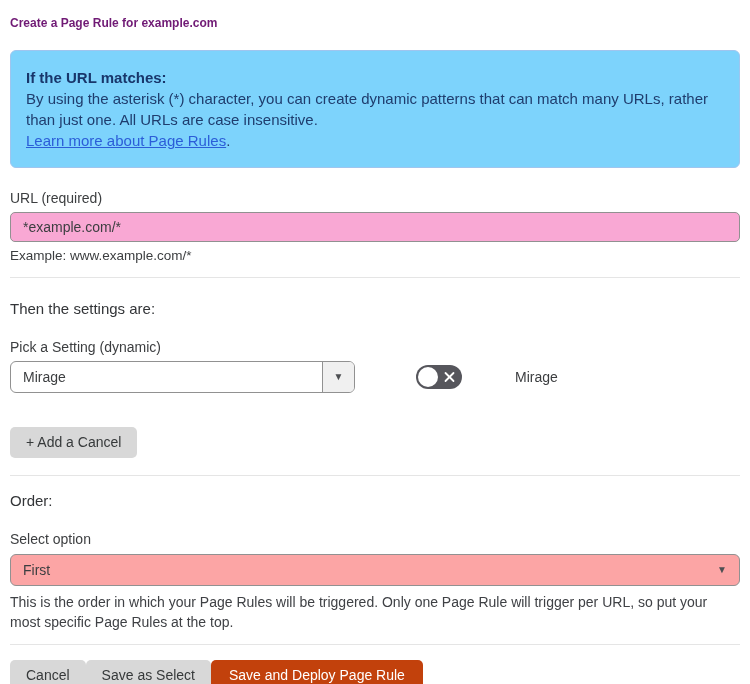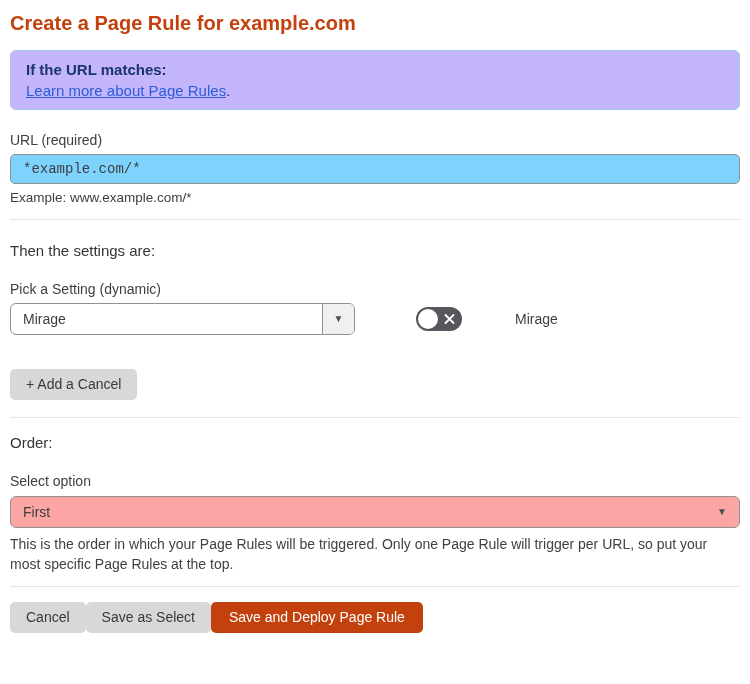--- a/index.html
+++ b/index.html
@@ -7,34 +7,34 @@
   body {
     width: 750px;
     font-family: "Liberation Sans", sans-serif;
     color: #36393a;
     -webkit-font-smoothing: antialiased;
   }
   .container { padding: 10px 10px 10px 10px; }
 
   
   .page-title {
-    font-size: 20px;
+    font-size: 12px;
     line-height: 23px;
     font-weight: 700;
-    color: #c2410c;
+    color: #701a75;
     margin-top: 2px;
   }
 
   
   .info-box {
     margin-top: 15px;
-    background: #c4b5fd;
+    background: #7dd3fc;
     border: 1px solid #9fc5ef;
     border-radius: 6px;
-    padding: 8px 15px;
+    padding: 16px 15px;
     font-size: 15px;
     line-height: 21px;
     color: #1f3d6e;
   }
   .info-heading { font-weight: 700; color: #18366b; }
   .info-link {
     color: #2b5dd8;
     text-decoration: underline;
     cursor: pointer;
   }
@@ -56,24 +56,24 @@
 
   
   .text-input {
     display: block;
     margin-top: 6px;
     width: 100%;
     height: 30px;
     border: 1px solid #919191;
     border-radius: 5px;
     padding: 10px 12px;
-    font-family: Liberation Mono, monospace;
-    font-size: 14px;
-    color: #3c3e40;
-    background: #7dd3fc;
+    font-family: Liberation Sans, sans-serif;
+    font-size: 14px;
+    color: #3c3e40;
+    background: #f9a8d4;
     outline: none;
   }
 
   
   .divider { height: 0; border: none; border-top: 1px solid #e5e5e5; }
   .divider-1 { margin-top: 13px; }
   .divider-2 { margin-top: 17px; }
   .divider-3 { margin-top: 12px; }
 
   
@@ -208,20 +208,23 @@
 </head>
 <body>
 
 <div class="container">
 
   <h1 class="page-title">Create a Page Rule for example.com</h1>
 
   <div class="info-box">
     <div class="info-heading">If the URL matches:</div>
     <div>
+      <span>By using the asterisk (*) character, you can create dynamic patterns that can match many URLs, rather than just one. All URLs are case insensitive.</span>
+    </div>
+    <div>
       <a class="info-link">Learn more about Page Rules</a><span class="info-link-suffix">.</span>
     </div>
   </div>
 
   <div class="field-label">URL (required)</div>
   <input class="text-input" type="text" value="*example.com/*" style="">
   <div class="helper-text">Example: www.example.com/*</div>
 
   <hr class="divider divider-1">
 

